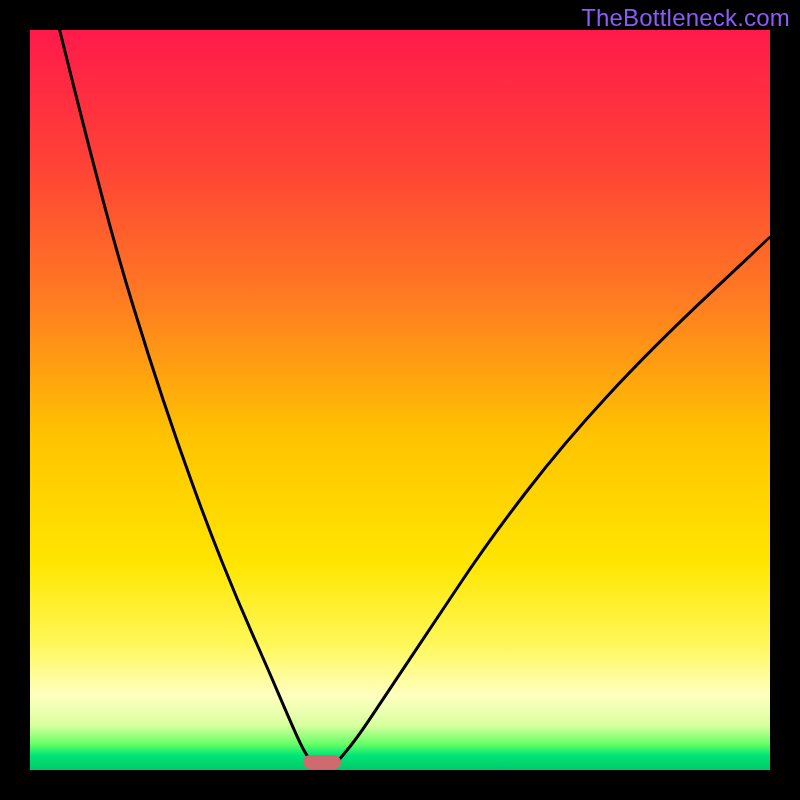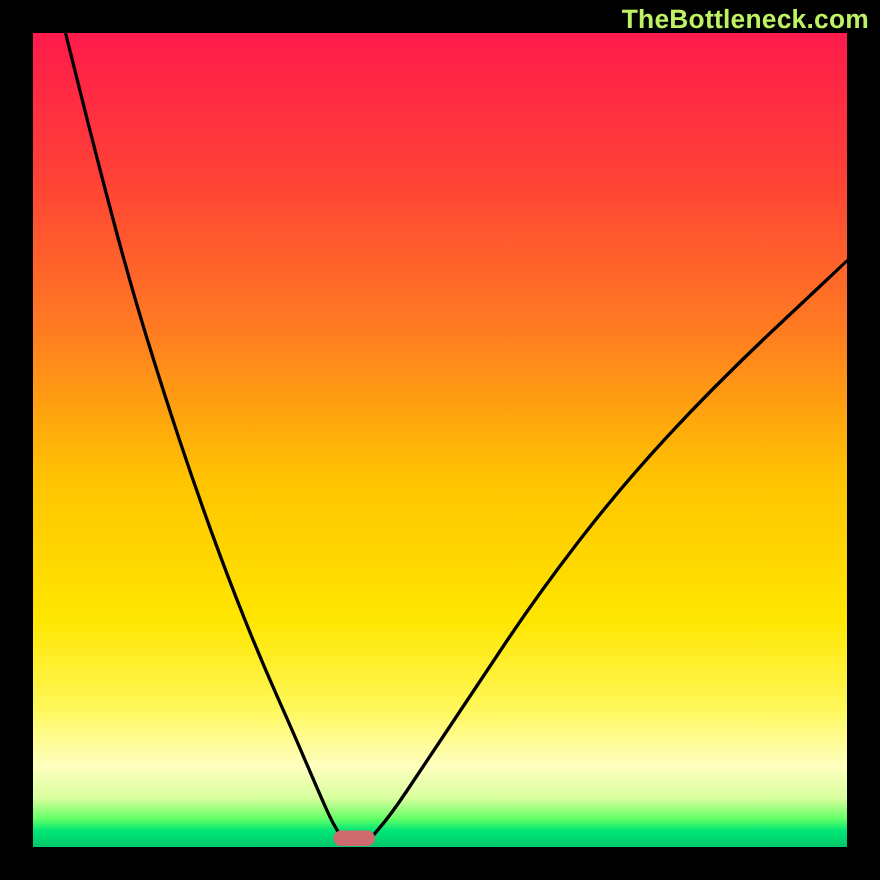--- a/index.html
+++ b/index.html
@@ -23,23 +23,23 @@
     position: absolute;
     left: 30px;
     top: 30px;
     width: 740px;
     height: 740px;
   }
   .watermark {
     position: absolute;
     top: 4px;
     right: 10px;
-    color: #bef264;
+    color: #8b5cf6;
     font-size: 24px;
-    font-weight: 700;
+    font-weight: 400;
     letter-spacing: 0.2px;
   }
   .marker {
     position: absolute;
     width: 38px;
     height: 14px;
     background: #cf6b6e;
     border-radius: 7px;
     transform: translate(-50%, -50%);
   }

